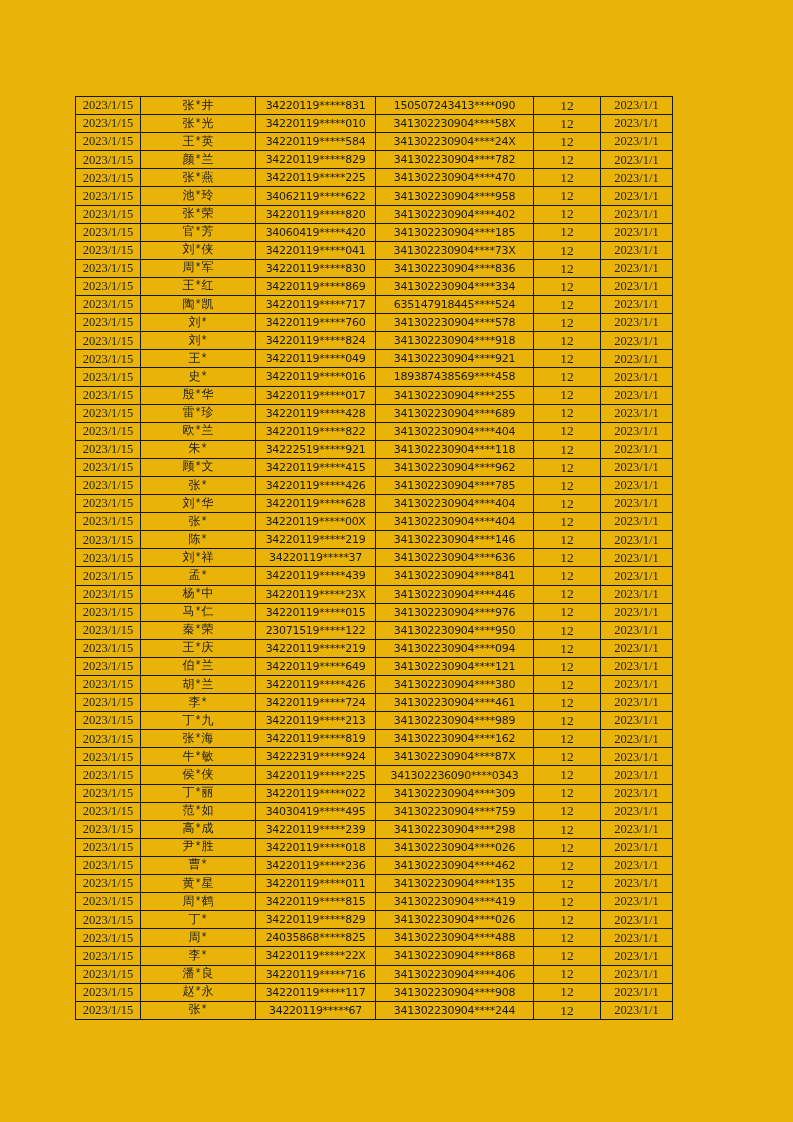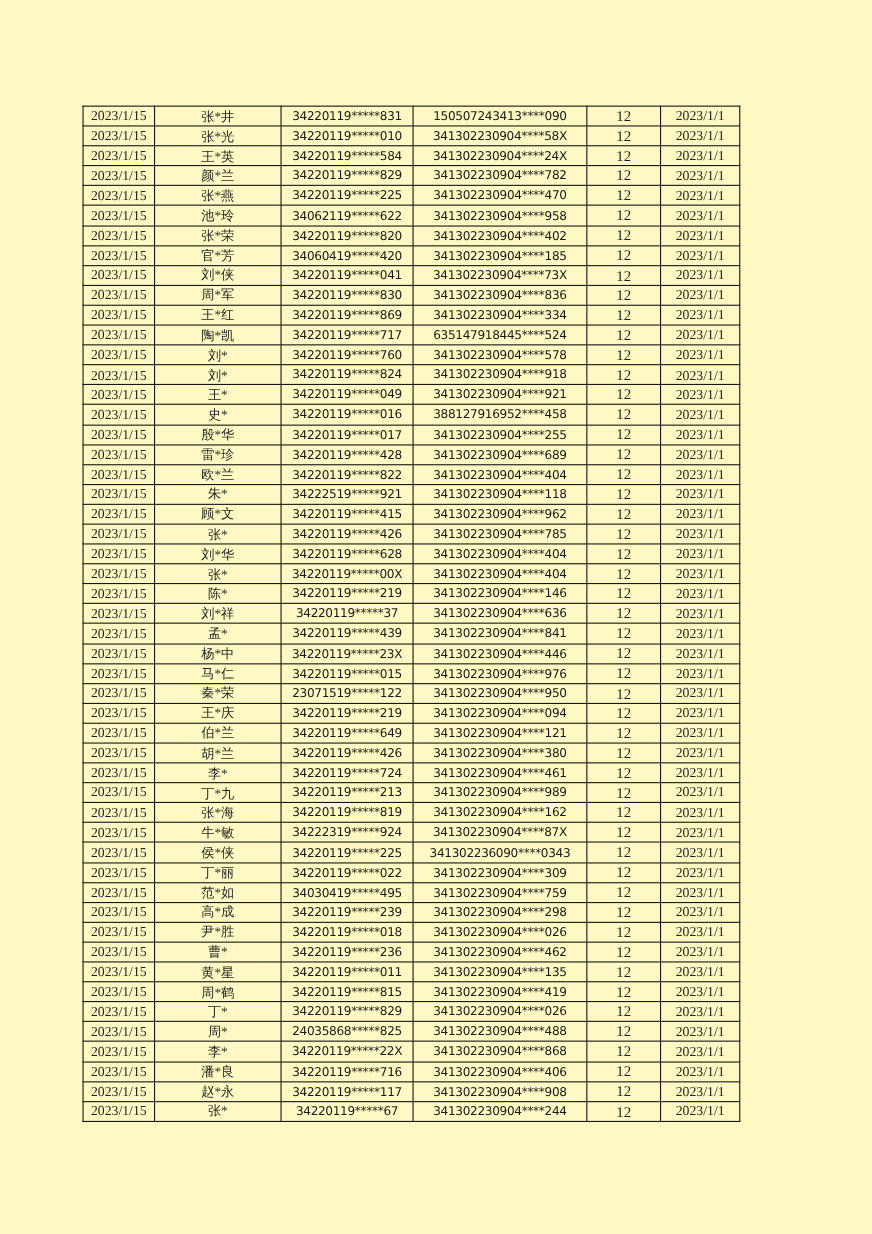--- a/index.html
+++ b/index.html
@@ -4,21 +4,21 @@
 <style>
   html, body {
     margin: 0;
     padding: 0;
     background: #ffffff;
   }
   .sheet {
     position: relative;
     width: 793px;
     height: 1122px;
-    background: #fef9c3;
+    background: #eab308;
     overflow: hidden;
     font-family: "Liberation Serif", serif;
     color: #1f1f1f;
   }
   table.records {
     position: absolute;
     left: 75px;
     top: 96px;
     width: 597px;
     height: 924px;
@@ -32,21 +32,21 @@
     vertical-align: middle;
     white-space: nowrap;
     overflow: hidden;
     line-height: 1;
   }
   td.col-report_date, td.col-start_date {
     font-family: "Liberation Serif", serif;
     font-size: 12.5px;
   }
   td.col-name {
-    font-family: Liberation Serif, serif;
+    font-family: Liberation Mono, monospace;
     font-size: 12px;
   }
   td.col-id_number, td.col-cert_number {
     font-family: "DejaVu Sans", sans-serif;
     font-size: 11px;
     letter-spacing: -0.3px;
     color: #181818;
   }
   td.col-months {
     font-family: "Liberation Serif", serif;
@@ -184,21 +184,21 @@
           <td class="col-name">王*</td>
           <td class="col-id_number">34220119*****049</td>
           <td class="col-cert_number">341302230904****921</td>
           <td class="col-months">12</td>
           <td class="col-start_date">2023/1/1</td>
         </tr>
         <tr>
           <td class="col-report_date">2023/1/15</td>
           <td class="col-name">史*</td>
           <td class="col-id_number">34220119*****016</td>
-          <td class="col-cert_number">388127916952****458</td>
+          <td class="col-cert_number">189387438569****458</td>
           <td class="col-months">12</td>
           <td class="col-start_date">2023/1/1</td>
         </tr>
         <tr>
           <td class="col-report_date">2023/1/15</td>
           <td class="col-name">殷*华</td>
           <td class="col-id_number">34220119*****017</td>
           <td class="col-cert_number">341302230904****255</td>
           <td class="col-months">12</td>
           <td class="col-start_date">2023/1/1</td>

